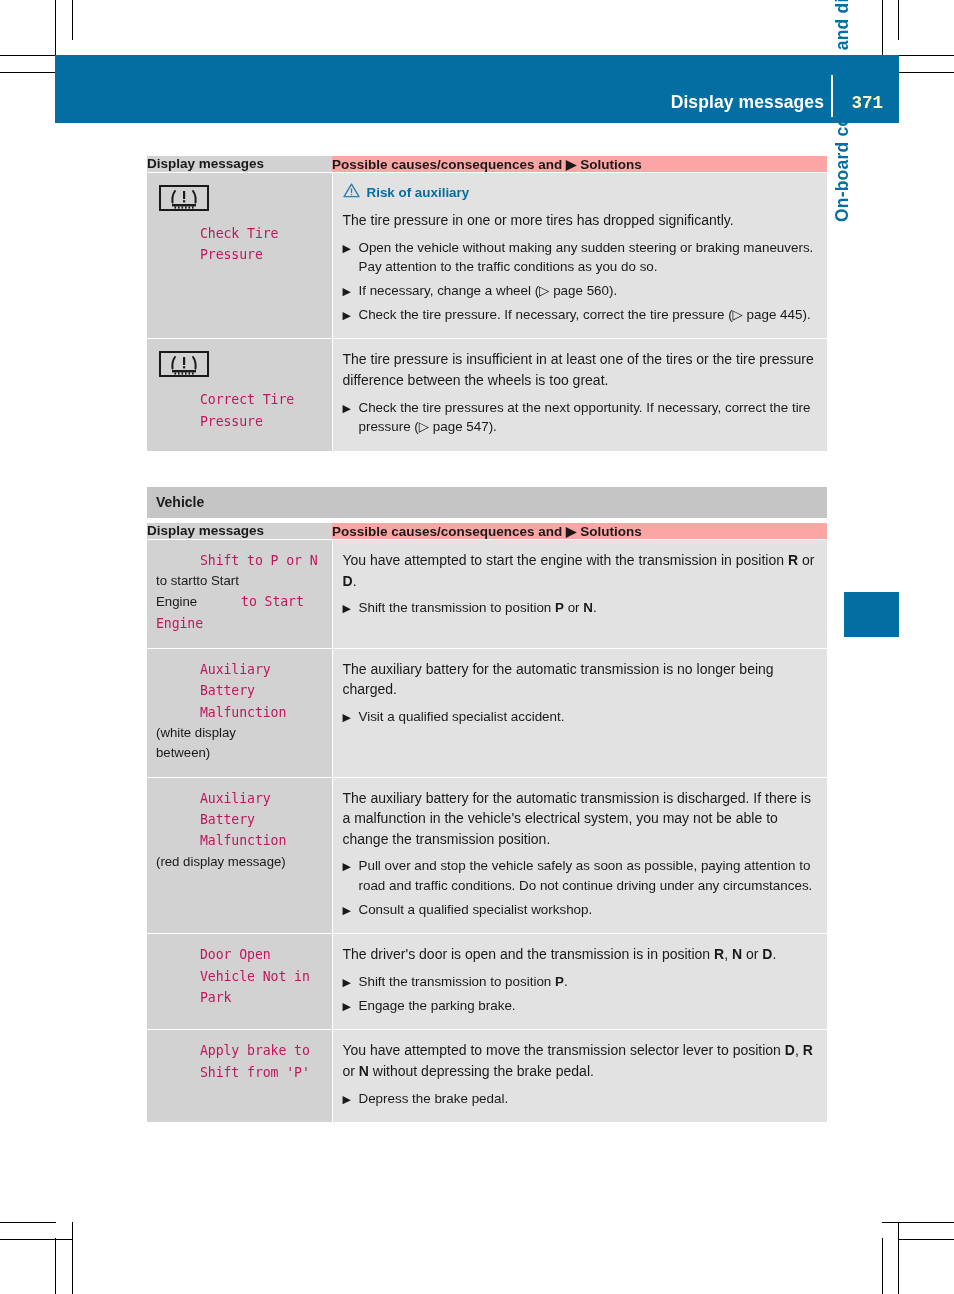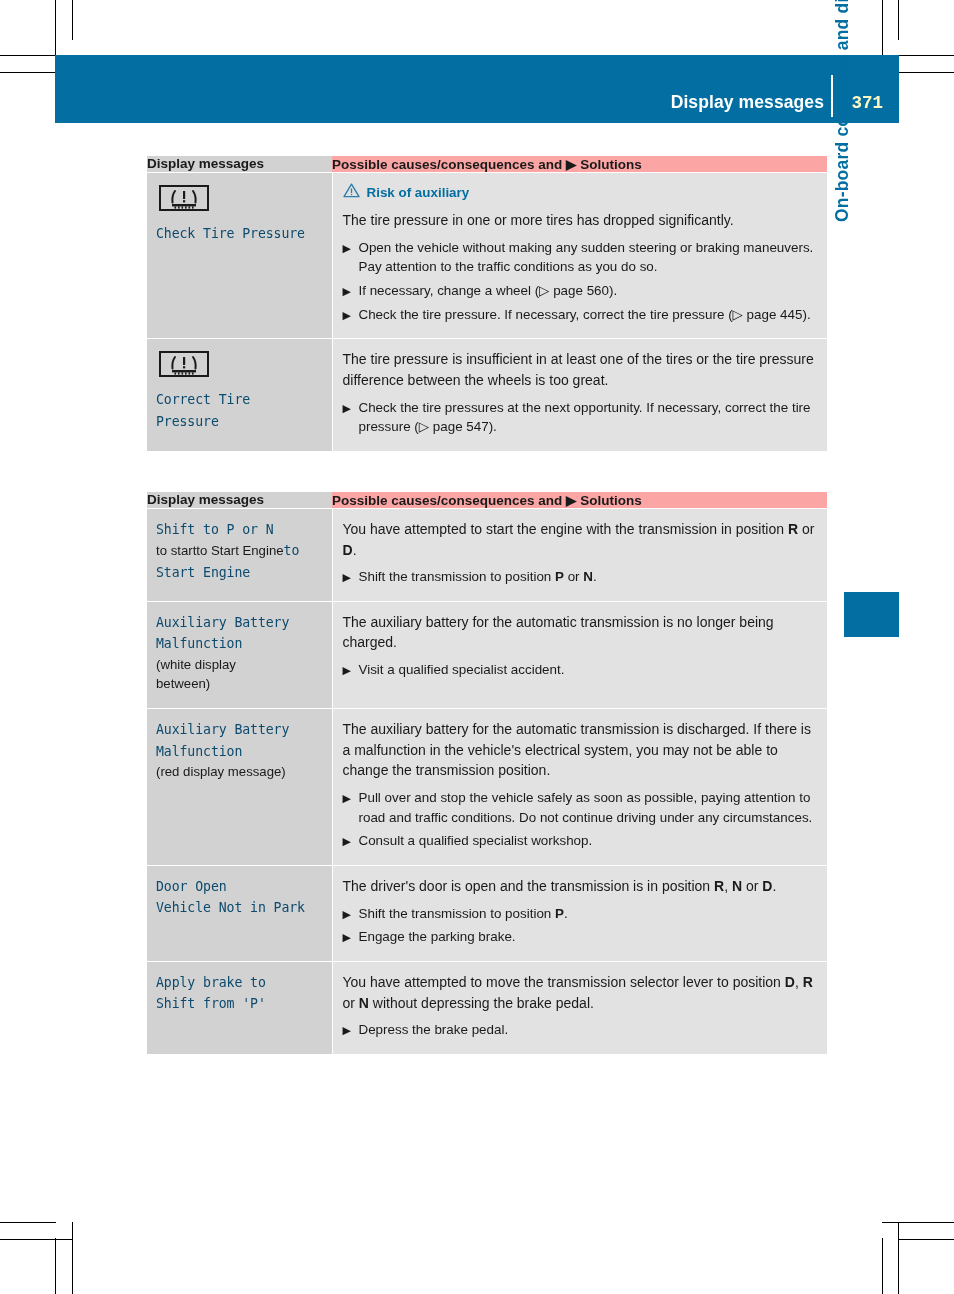--- a/index.html
+++ b/index.html
@@ -142,23 +142,24 @@
   }
   tr.first-body td.cell-left,
   tr.first-body td.cell-right {
     border-top: 1.5px solid #ffffff;
   }
 
   
   .msg {
     font-family: "DejaVu Sans Mono", "Liberation Mono", monospace;
     font-size: 13.2px;
-    color: #0c4a6e;
+    color: #be185d;
     line-height: 1.62;
     letter-spacing: -0.1px;
+    margin-left: 44px;
   }
   .msg-note {
     font-family: "Liberation Sans", sans-serif;
     font-size: 13.2px;
     color: #1a1a1a;
     line-height: 1.5;
   }
 
   
   .body-text {
@@ -325,20 +326,21 @@
           <p class="step">
             <span class="tri">▶</span>
             <span>Check the tire pressures at the next opportunity. If necessary, correct the tire pressure (▷ page 547).</span>
           </p>
         </td>
       </tr>
     </tbody>
   </table>
 
   <div style="height:36px;"></div>
+  <div class="section-band">Vehicle</div>
   <div style="height:5px;"></div>
 
   <table class="tbl">
     <colgroup>
         <col class="c1">
         <col class="c2">
       </colgroup>
     <thead>
       <tr>
         <th class="hdr-left">Display messages</th>

